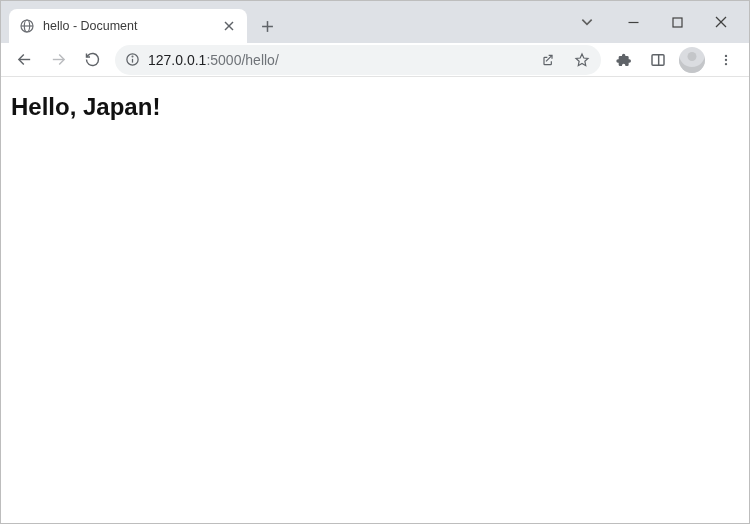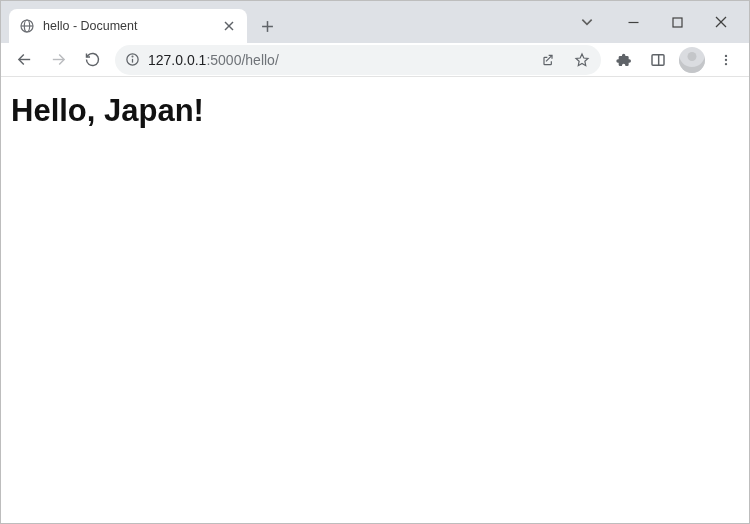--- a/index.html
+++ b/index.html
@@ -135,21 +135,21 @@
 
     
     .content {
       flex: 1;
       background: #ffffff;
       padding: 12px 10px;
       overflow: auto;
     }
     .content h1 {
       font-family: Verdana, Geneva, Tahoma, sans-serif;
-      font-size: 31px;
+      font-size: 24px;
       font-weight: 700;
       color: #111;
       margin-top: 4px;
     }
 
     svg { display:block; }
   </style>
 </head>
 <body>
 

